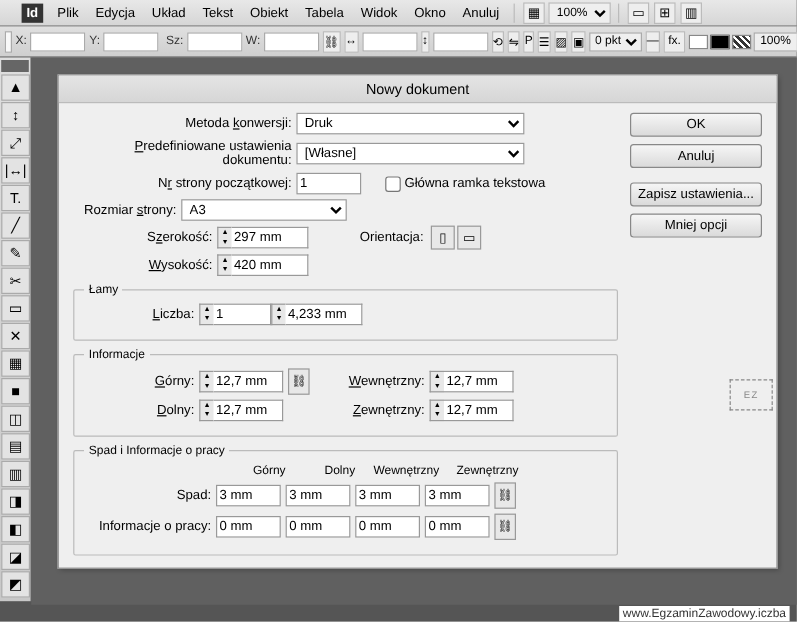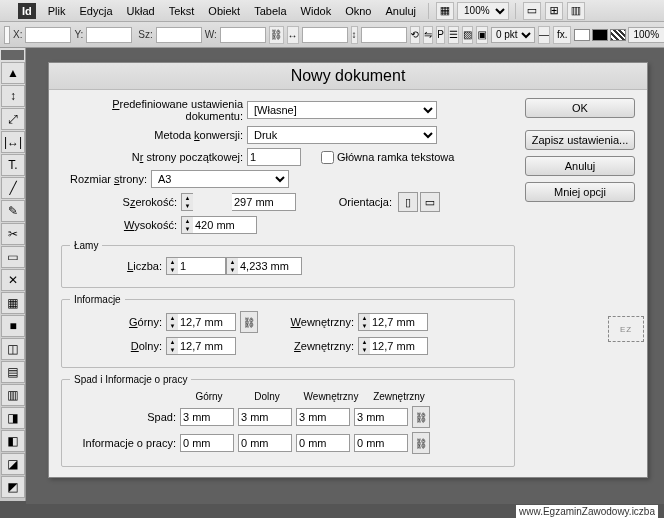--- a/index.html
+++ b/index.html
@@ -22,21 +22,21 @@
   .swatch-row { display: flex; align-items: center; gap: 2px; }
   .swatch { width: 16px; height: 12px; border: 1px solid #888; }
   
   .toolbox { position: absolute; left: 0; top: 48px; width: 26px; background: linear-gradient(#dedede,#c8c8c8); border-right: 1px solid #999; padding: 2px 1px; display: flex; flex-direction: column; gap: 0; }
   .toolbox-head { height: 10px; background: #666; margin-bottom: 2px; }
   .tool { width: 24px; height: 22px; border: 1px solid #aaa; background: #e3e3e3; margin-bottom: 1px; display: flex; align-items: center; justify-content: center; font-size: 12px; cursor: pointer; }
   
   .workspace { position: absolute; left: 26px; top: 48px; right: 0; bottom: 14px; background: #606060; }
   
   .dialog { position: absolute; left: 22px; top: 14px; width: 600px; background: #efefef; border: 1px solid #888; box-shadow: 2px 2px 4px rgba(0,0,0,0.25); }
-  .dialog-title { text-align: center; padding: 4px; background: linear-gradient(#e4e4e4,#d6d6d6); border-bottom: 1px solid #bbb; font-size: 16px; }
+  .dialog-title { text-align: center; padding: 4px; background: linear-gradient(#e4e4e4,#d6d6d6); border-bottom: 1px solid #bbb; font-size: 12px; }
   .dialog-body { padding: 8px 12px 10px 12px; display: flex; gap: 10px; }
   .dialog-left { flex: 1; }
   .dialog-right { width: 110px; display: flex; flex-direction: column; gap: 6px; }
   
   .btn { height: 20px; border: 1px solid #888; background: linear-gradient(#f6f6f6,#dadada); border-radius: 3px; cursor: pointer; font-size: 11px; text-align: center; line-height: 18px; }
   
   .row { display: flex; align-items: center; margin-bottom: 4px; }
   .lbl { text-align: right; padding-right: 4px; }
   .lbl u { text-decoration: underline; }
   .sel { height: 18px; border: 1px solid #999; background: #fff; font-size: 11px; padding: 0 2px; }
@@ -46,21 +46,21 @@
   .stepper .arrows span { flex: 1; display: flex; align-items: center; justify-content: center; font-size: 6px; line-height: 1; cursor: pointer; }
   .stepper input { border-left: none; }
   .chk { width: 13px; height: 13px; accent-color: #555; margin-right: 3px; vertical-align: middle; }
   
   fieldset { border: 1px solid #bbb; border-radius: 2px; padding: 6px 8px 8px 8px; margin-top: 6px; }
   legend { padding: 0 4px; font-size: 10px; }
   
   .orient-btn { width: 20px; height: 20px; border: 1px solid #999; background: #e8e8e8; margin-left: 2px; display: inline-flex; align-items: center; justify-content: center; cursor: pointer; }
   .link-btn { width: 18px; height: 22px; border: 1px solid #999; background: #e8e8e8; display: inline-flex; align-items: center; justify-content: center; cursor: pointer; margin: 0 4px; font-size: 10px; }
   
-  .table-hdr { font-size: 10px; text-align: center; }
+  .table-hdr { font-size: 10px; text-align: right; }
   
   .footer { position: absolute; bottom: 0; right: 6px; font-size: 10px; color: #333; background: #fff; padding: 1px 3px; }
   
   .ez-watermark { position: absolute; right: 20px; top: 268px; width: 36px; height: 26px; border: 1px dashed #888; display: flex; align-items: center; justify-content: center; font-size: 8px; color: #888; letter-spacing: 1px; }
 </style>
 </head>
 <body>
 
 <div class="menubar">
   <span class="app-id">Id</span>
@@ -151,27 +151,27 @@
 </div>
 
 <div class="workspace">
 
   <div class="dialog">
     <div class="dialog-title">Nowy dokument</div>
     <div class="dialog-body">
       <div class="dialog-left">
 
         <div class="row">
+          <span class="lbl" style="width:186px">Metoda <u>k</u>onwersji:</span>
+          <select class="sel" style="width:190px"><option>Druk</option></select>
+        </div>
+
+        <div class="row">
           <span class="lbl" style="width:186px"><u>P</u>redefiniowane ustawienia dokumentu:</span>
           <select class="sel" style="width:190px"><option>[Własne]</option></select>
-        </div>
-
-        <div class="row">
-          <span class="lbl" style="width:186px">Metoda <u>k</u>onwersji:</span>
-          <select class="sel" style="width:190px"><option>Druk</option></select>
         </div>
 
 
         <div class="row">
           <span class="lbl" style="width:186px">N<u>r</u> strony początkowej:</span>
           <input class="inp" style="width: 54px;" value="1">
           <span style="width:20px"></span>
           <input type="checkbox" class="chk" style="">
           <span>Główna ramka tekstowa</span>
         </div>
@@ -181,21 +181,21 @@
           <select class="sel" style="width:138px"><option>A3</option></select>
         </div>
 
         <div class="row">
           <span class="lbl" style="width:120px">S<u>z</u>erokość:</span>
           <div class="stepper">
             <div class="arrows">
                 <span>▲</span>
                 <span>▼</span>
               </div>
-            <input class="inp" style="width: 64px; margin-left: 39px;" value="297 mm">
+            <input class="inp" style="width: 64px;" value="297 mm">
           </div>
           <span class="lbl" style="width:100px">Orientacja:</span>
           <span class="orient-btn">▯</span>
           <span class="orient-btn">▭</span>
         </div>
 
         <div class="row">
           <span class="lbl" style="width:120px"><u>W</u>ysokość:</span>
           <div class="stepper">
             <div class="arrows">
@@ -293,22 +293,22 @@
             <input class="inp" style="width: 54px; margin-right: 4px;" value="0 mm">
             <input class="inp" style="width: 54px;" value="0 mm">
             <span class="link-btn">⛓</span>
           </div>
         </fieldset>
 
       </div>
 
       <div class="dialog-right">
         <div class="btn">OK</div>
+        <div class="btn">Anuluj</div>
         <div class="btn" style="margin-top:6px">Zapisz ustawienia...</div>
-        <div class="btn">Anuluj</div>
         <div class="btn">Mniej opcji</div>
       </div>
     </div>
   </div>
 
   <div class="ez-watermark">EZ</div>
 
 </div>
 
 <div class="footer">www.EgzaminZawodowy.iczba</div>

